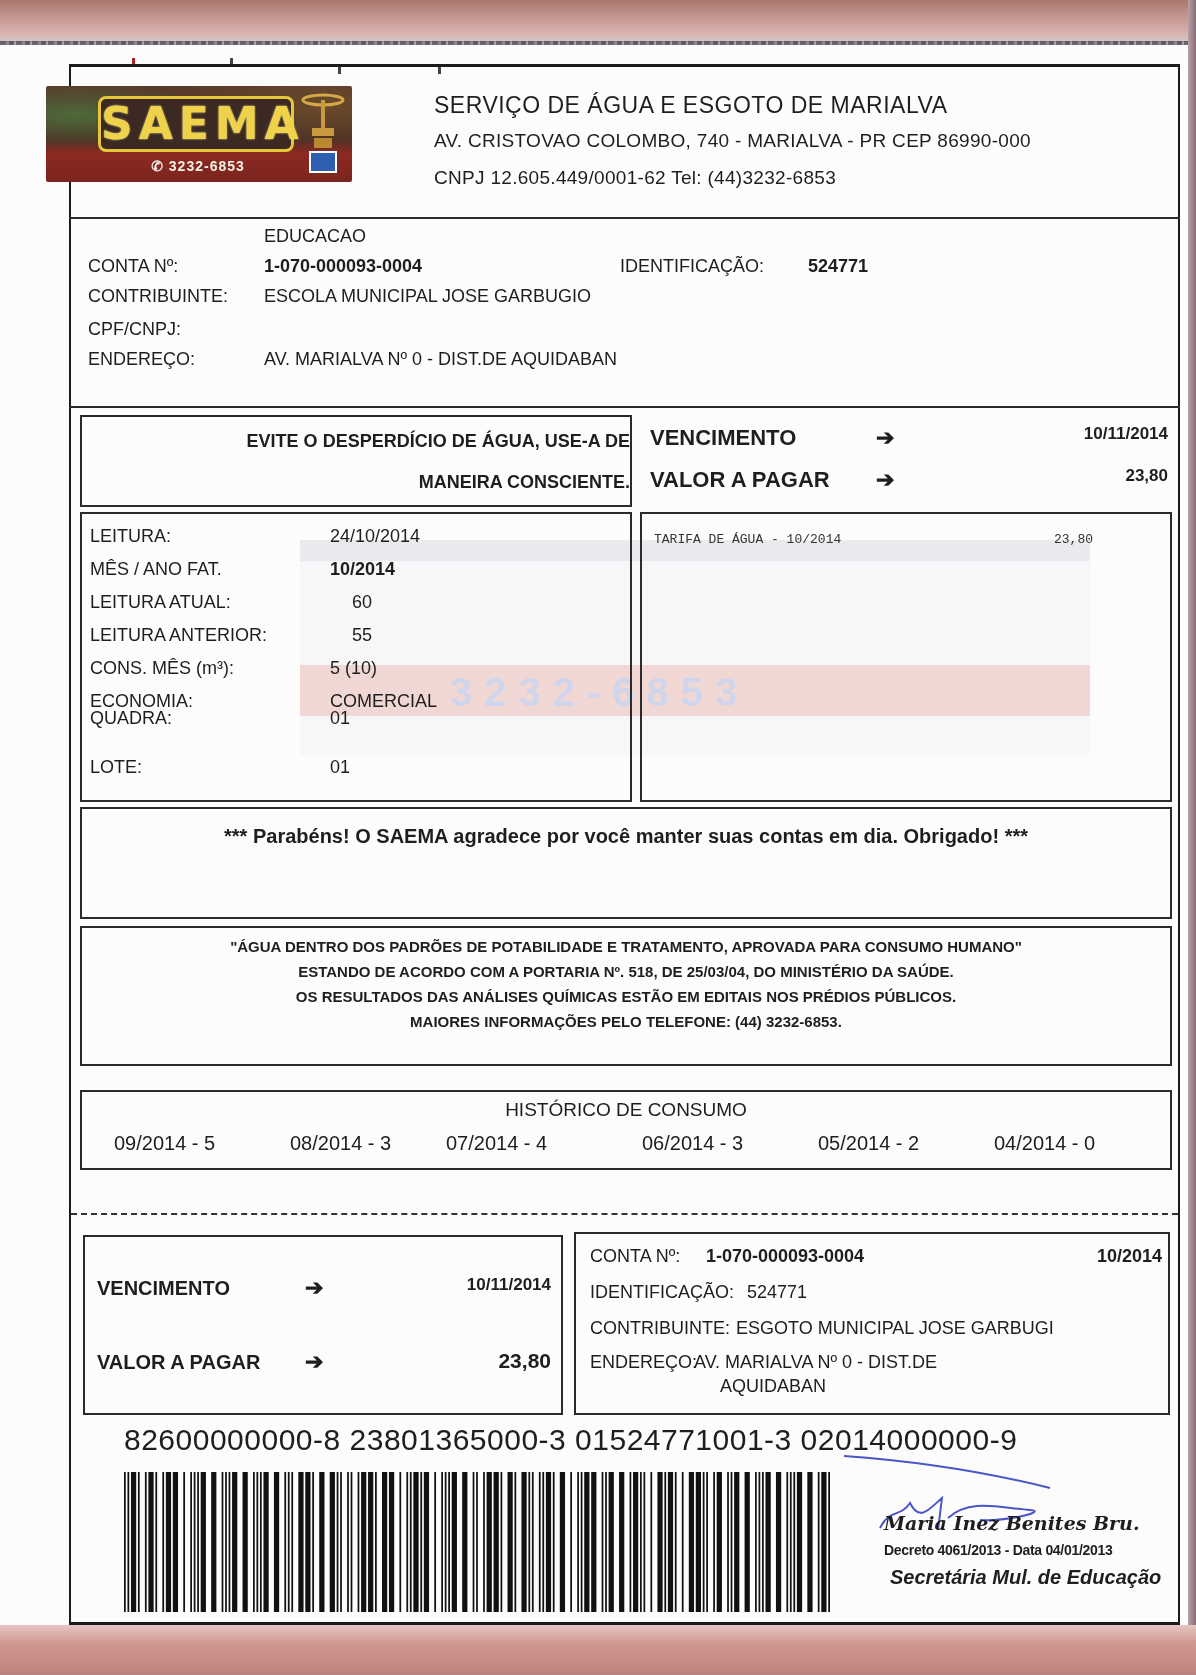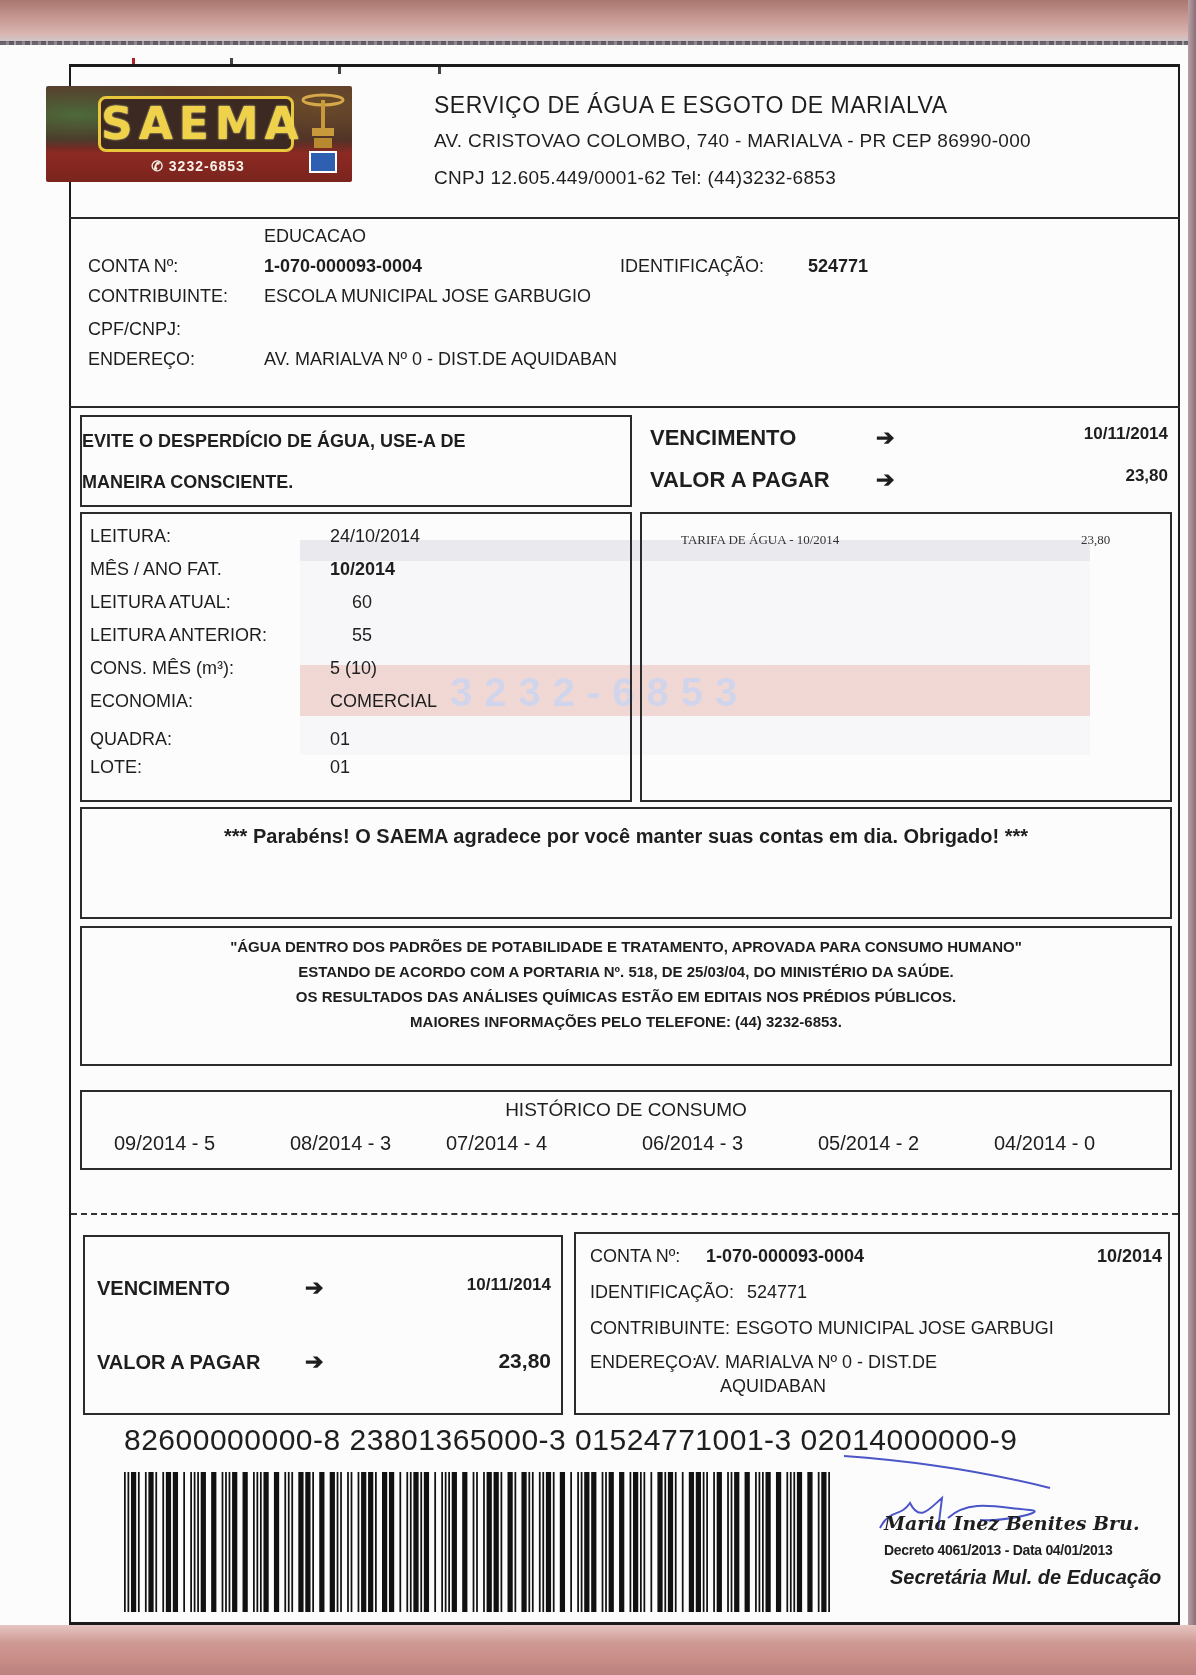--- a/index.html
+++ b/index.html
@@ -68,38 +68,38 @@
     position: absolute; left: 254px; top: 6px; width: 46px; height: 84px;
   }
 
   .hdr-title { left: 434px; top: 92px; font-size: 23px; letter-spacing: 0.5px; }
   .hdr-line { left: 434px; font-size: 19px; letter-spacing: 0.3px; }
 
   .info-label { font-size: 18px; }
   .info-val { font-size: 18px; }
   .bold { font-weight: bold; }
 
-  .banner-text { font-size: 18px; font-weight: bold; text-align: left; width: 100%; }
+  .banner-text { font-size: 18px; font-weight: bold; text-align: right; width: 100%; }
   .due-label { font-size: 22px; font-weight: bold; }
   .due-val { font-size: 17px; font-weight: bold; text-align: right; }
   .arrow { font-size: 22px; font-weight: bold; }
 
   .read-label, .read-val { font-size: 18px; }
   .watermark {
     left: 300px; top: 540px; width: 790px; height: 215px;
     opacity: 0.45;
     background:
       linear-gradient(180deg, rgba(255,255,255,0) 0 58%, rgba(212,116,100,0.55) 58% 82%, rgba(255,255,255,0) 82% 100%),
       linear-gradient(180deg, rgba(150,150,170,0.4) 0 10%, rgba(220,220,230,0.4) 10% 100%);
   }
   .wm-text {
     position: absolute; left: 150px; top: 130px; font-size: 40px; font-weight: bold;
     color: #9aa7d8; letter-spacing: 12px;
   }
-  .tarifa { font-family: Liberation Serif, serif; font-size: 13px; color: #333; margin-left: 27px; }
+  .tarifa { font-family: Liberation Mono, monospace; font-size: 13px; color: #333; }
 
   .notice { font-size: 20px; font-weight: bold; text-align: center; width: 100%; }
   .quality { font-size: 15px; font-weight: bold; text-align: center; width: 100%; }
   .hist-title { font-size: 19px; text-align: center; width: 100%; }
   .hist-item { font-size: 20px; }
 
   .stub-text { font-size: 18px; }
   .codeline { font-size: 30px; letter-spacing: 0.5px; }
   .barcode { left: 124px; top: 1472px; width: 706px; height: 140px; }
   .sig-name { font-family: "DejaVu Serif", serif; font-style: italic; font-weight: bold; font-size: 19px; }
@@ -185,21 +185,21 @@
       <span class="read-val" style="position: absolute; left: 262px; top: 0px;">55</span>
     </div>
     <div style="position: absolute; left: 0px; top: 132px; width: 520px; height: 28px;">
       <span class="read-label" style="position: absolute; left: 0px; top: 0px;">CONS. MÊS (m³):</span>
       <span class="read-val" style="position: absolute; left: 240px; top: 0px;">5 (10)</span>
     </div>
     <div style="position: absolute; left: 0px; top: 165px; width: 520px; height: 28px;">
       <span class="read-label" style="position: absolute; left: 0px; top: 0px;">ECONOMIA:</span>
       <span class="read-val" style="position: absolute; left: 240px; top: 0px;">COMERCIAL</span>
     </div>
-    <div style="position: absolute; left: 0px; top: 203px; width: 520px; height: 28px;">
+    <div style="position: absolute; left: 0px; top: 182px; width: 520px; height: 28px;">
       <span class="read-label" style="position: absolute; left: 0px; top: 0px;">QUADRA:</span>
       <span class="read-val" style="position: absolute; left: 240px; top: 0px;">01</span>
     </div>
     <div style="position: absolute; left: 0px; top: 231px; width: 520px; height: 28px;">
       <span class="read-label" style="position: absolute; left: 0px; top: 0px;">LOTE:</span>
       <span class="read-val" style="position: absolute; left: 240px; top: 0px;">01</span>
     </div>
   </div>
 
 <div class="abs box" style="left:640px;top:512px;width:532px;height:290px;">

